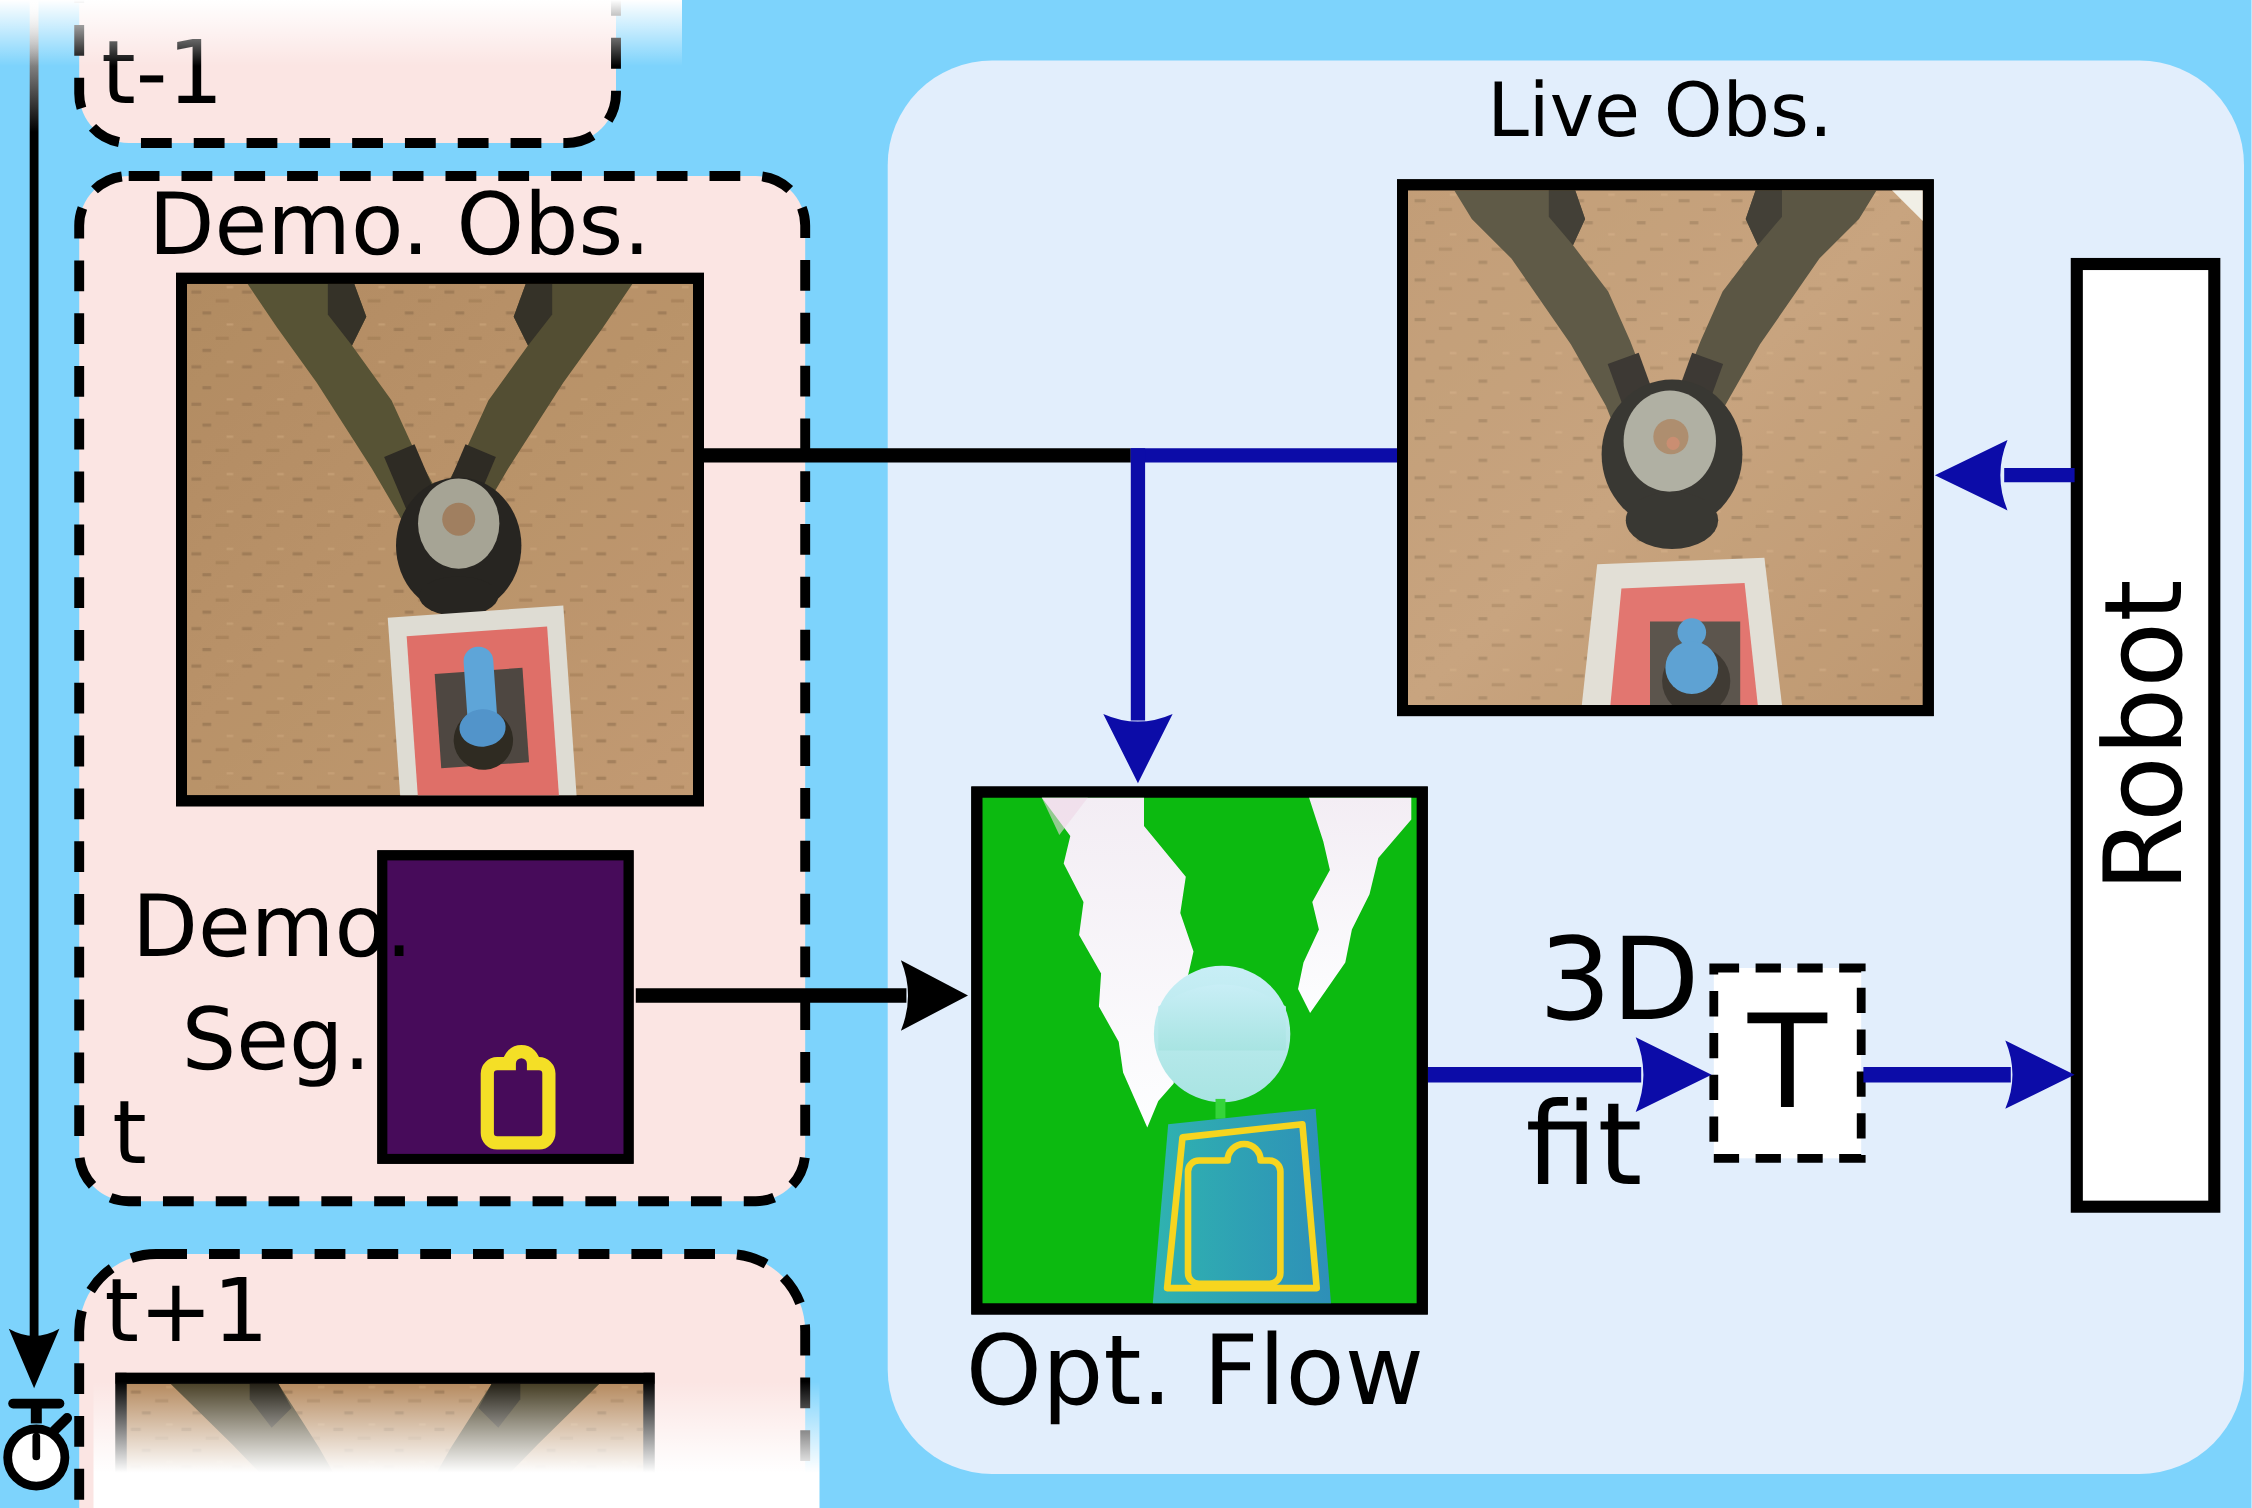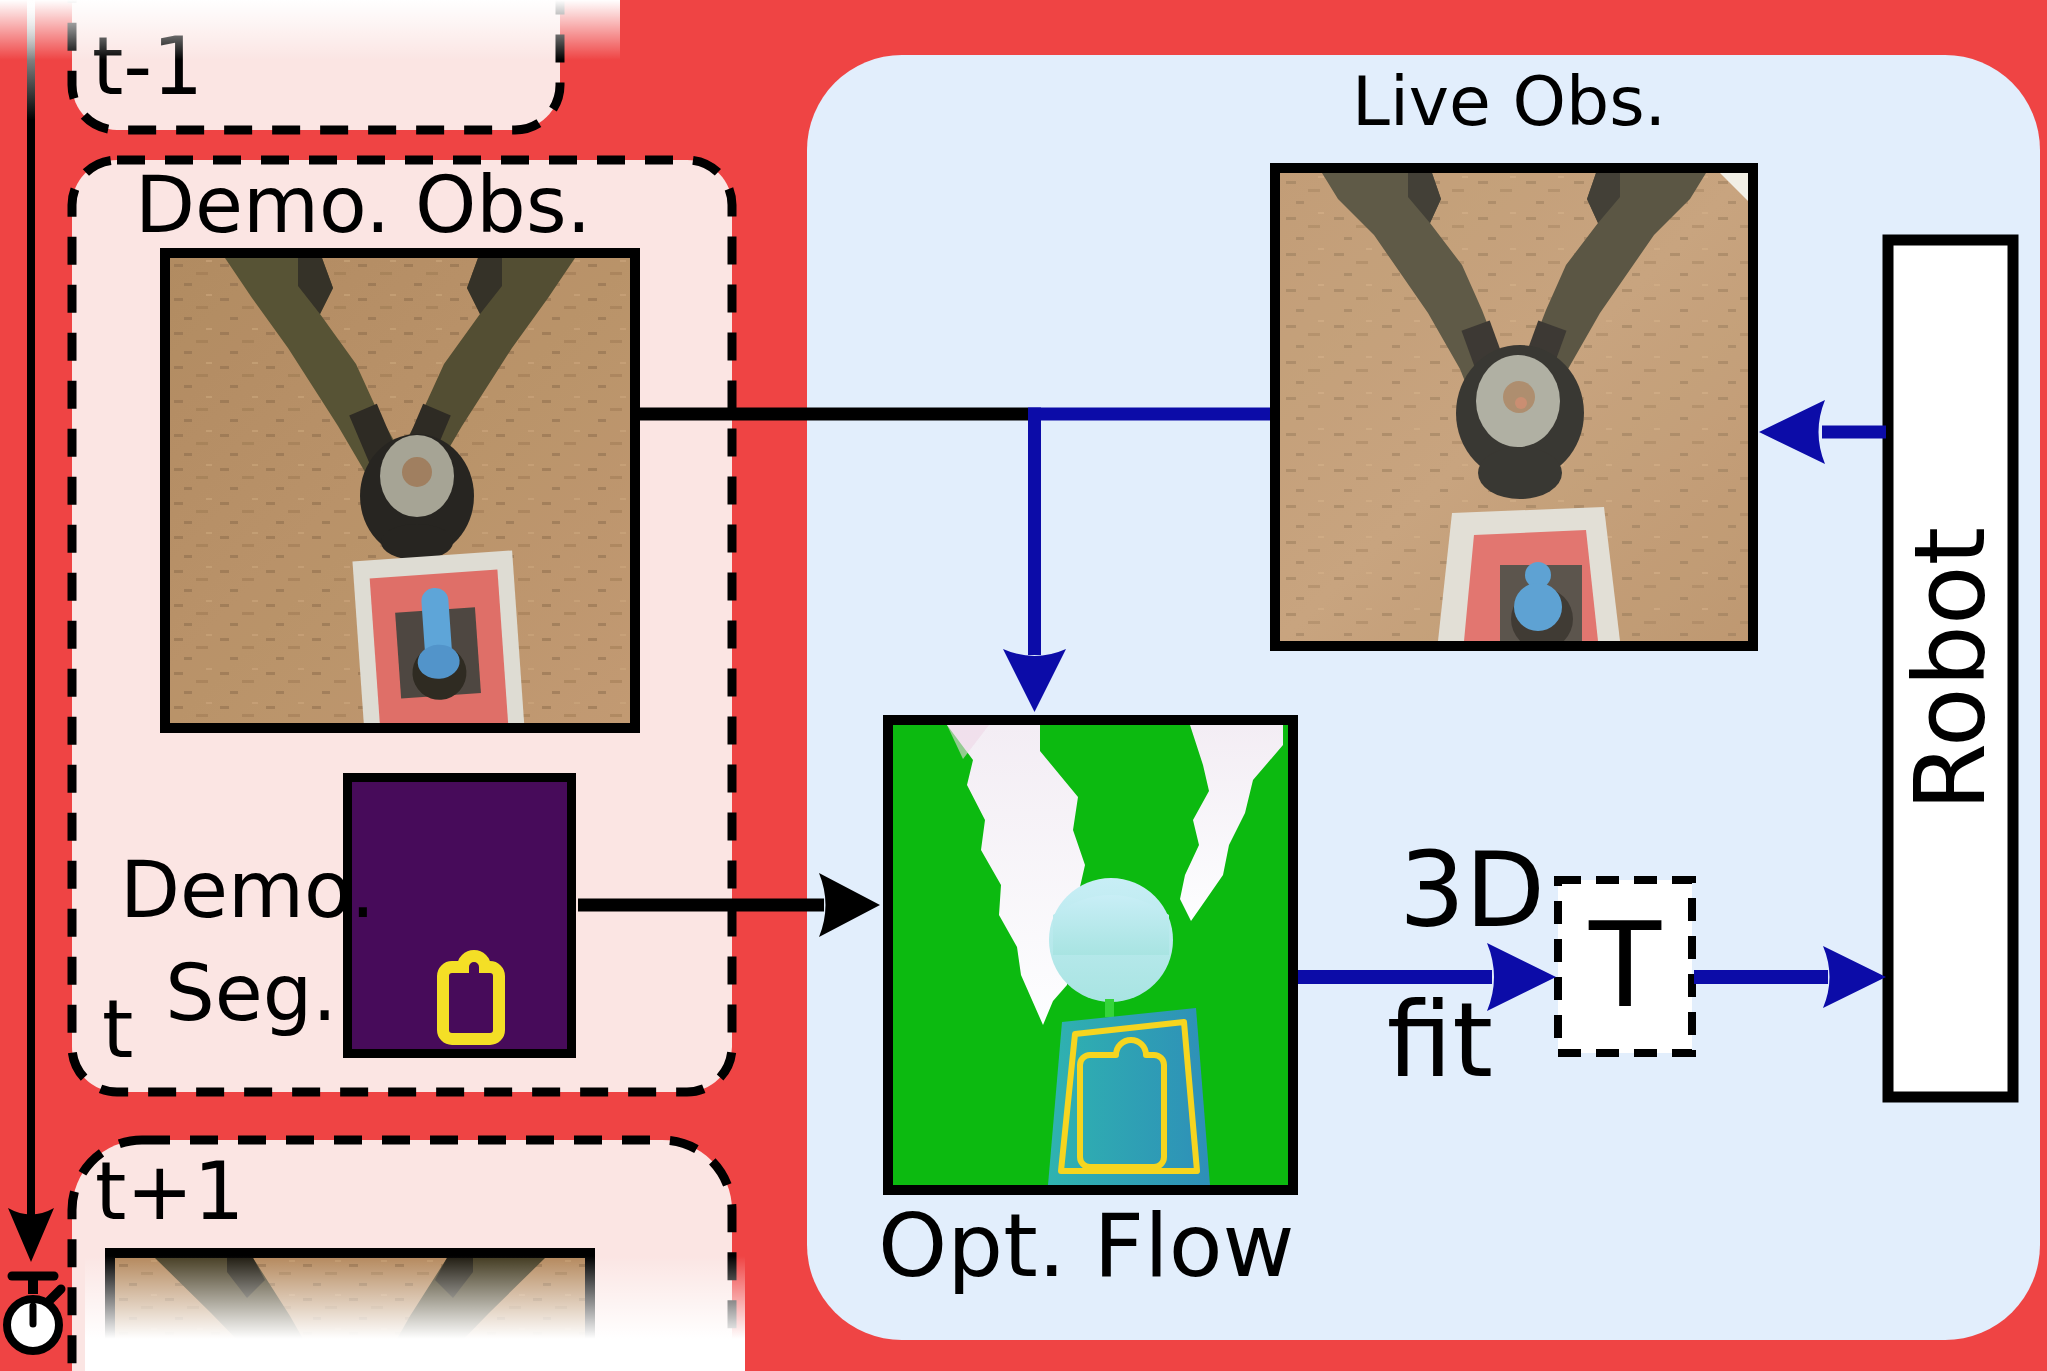--- a/index.html
+++ b/index.html
@@ -1,23 +1,23 @@
 <!DOCTYPE html>
 <html style="--navy: #0d0d9e; --arrow-blue: #0c0ca8; --servo-bg: #e2eefc; --demo-bg: #fbe5e3; --flow-green: #0cba10; --seg-purple: #470b5a; --teal: #2ba3ae; --line-black: #000000;"><head>
 <meta charset="utf-8">
 <style>
   html,body{margin:0;padding:0;background:#fff;}
   #canvas{position:relative;width:2047px;height:1371px;overflow:hidden;
-          font-family:"DejaVu Sans","Liberation Sans",sans-serif;background:#ef4444;}
+          font-family:"DejaVu Sans","Liberation Sans",sans-serif;background:#7dd3fc;}
   #bg-svg{position:absolute;left:0;top:0;z-index:1;}
   .photo{position:absolute;box-sizing:border-box;border:10px solid #000;background:#000;z-index:2;}
   .photo svg{display:block;}
   .lbl{position:absolute;z-index:4;color:#000;line-height:1.05;white-space:nowrap;}
   .center{text-align:center;}
-  .right{text-align:right;margin-top:47px;}
+  .right{text-align:right;}
   .fadeTop{position:absolute;left:0;top:0;width:620px;height:60px;z-index:5;
            background:linear-gradient(to bottom,rgba(255,255,255,1),rgba(255,255,255,0));pointer-events:none;}
   .fadeBottom{position:absolute;left:85px;top:1256px;width:660px;height:115px;z-index:5;
            background:linear-gradient(to bottom,rgba(255,255,255,0),rgba(255,255,255,1) 72%);pointer-events:none;}
   .robot-label{position:absolute;z-index:4;writing-mode:vertical-rl;transform:rotate(180deg);
            text-align:center;}
   .navy{color:var(--navy,#0d0d9e);}
 </style>
 </head>
 <body>

